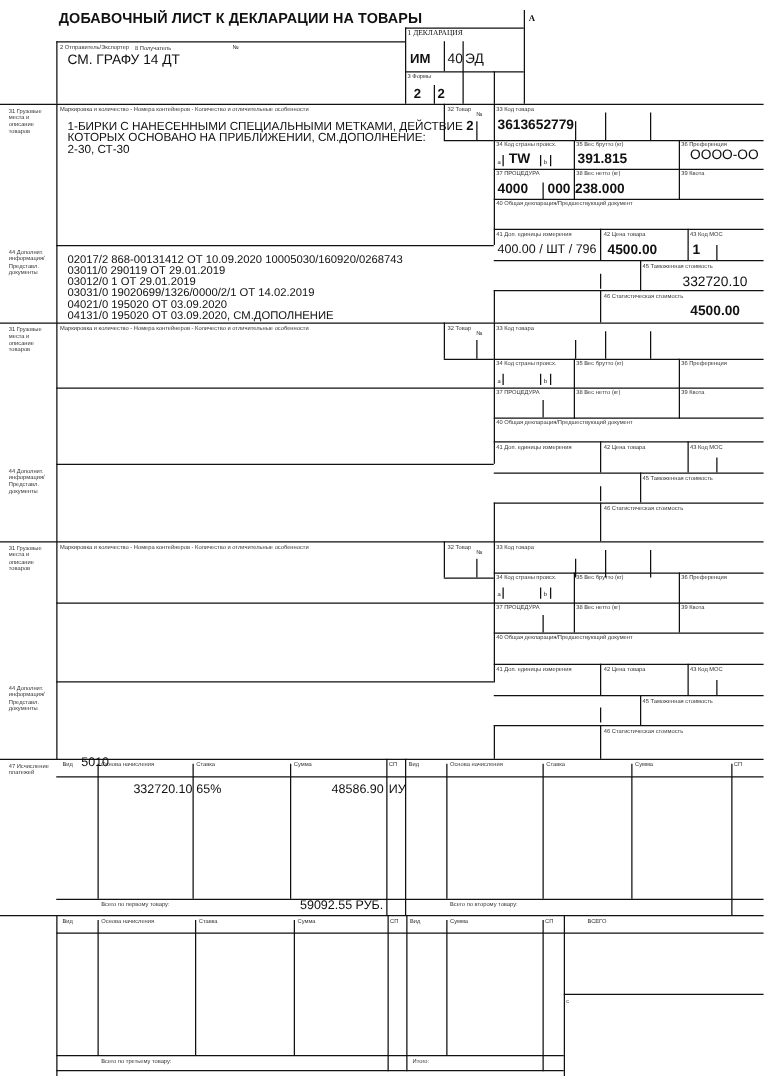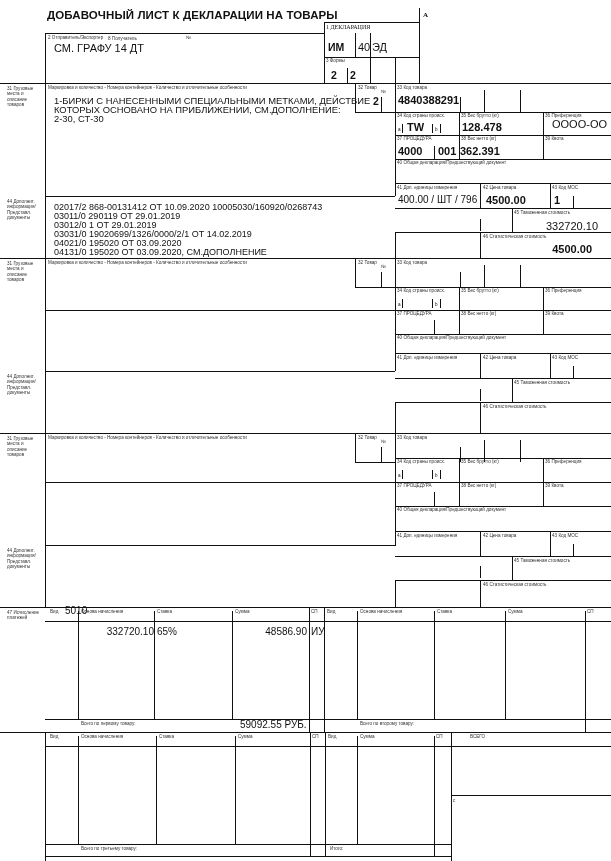--- a/index.html
+++ b/index.html
@@ -56,47 +56,47 @@
 
 <div class="v" style="left:355px;top:83px;height:29px;"></div>
 <div class="h" style="left:355px;top:112px;width:40px;"></div>
 <div class="t lbl" style="left:358px;top:86px;">32 Товар</div>
 <div class="t lbl" style="left:381px;top:90px;">№</div>
 <div class="t valb" style="left:373px;top:96px;">2</div>
 <div class="v" style="left:381px;top:97px;height:15px;"></div>
 
 <div class="v" style="left:395px;top:83px;height:113px;"></div>
 <div class="t lbl" style="left:397px;top:86px;">33 Код товара</div>
-<div class="t valb" style="left:398px;top:95px;font-size:11px;">4840388291</div>
+<div class="t valb" style="left:398px;top:95px;font-size:11px;">3613652779</div>
 <div class="v" style="left:460px;top:97px;height:15px;"></div>
 <div class="v" style="left:484px;top:90px;height:22px;"></div>
 <div class="v" style="left:520px;top:90px;height:22px;"></div>
 <div class="h" style="left:395px;top:112px;width:216px;"></div>
 
 <div class="t lbl" style="left:397px;top:114px;">34 Код страны происх.</div>
 <div class="t" style="left:398px;top:128px;font-size:4.6px;">a</div>
 <div class="v" style="left:402px;top:124px;height:9px;"></div>
 <div class="t valb" style="left:407px;top:122px;font-size:11px;">TW</div>
 <div class="v" style="left:432px;top:124px;height:9px;"></div>
 <div class="t" style="left:435px;top:128px;font-size:4.6px;">b</div>
 <div class="v" style="left:440px;top:124px;height:9px;"></div>
 <div class="v" style="left:459px;top:112px;height:48px;"></div>
 <div class="t lbl" style="left:461px;top:114px;">35 Вес брутто (кг)</div>
-<div class="t valb" style="left:462px;top:122px;font-size:11px;">128.478</div>
+<div class="t valb" style="left:462px;top:122px;font-size:11px;">391.815</div>
 <div class="v" style="left:543px;top:112px;height:48px;"></div>
 <div class="t lbl" style="left:545px;top:114px;">36 Преференция</div>
 <div class="t big" style="left:552px;top:119px;">ОООО-ОО</div>
 <div class="h" style="left:395px;top:135px;width:216px;"></div>
 
 <div class="t lbl" style="left:397px;top:137px;">37 ПРОЦЕДУРА</div>
 <div class="t valb" style="left:398px;top:146px;font-size:11px;">4000</div>
 <div class="v" style="left:434px;top:146px;height:14px;"></div>
-<div class="t valb" style="left:438px;top:146px;font-size:11px;">001</div>
+<div class="t valb" style="left:438px;top:146px;font-size:11px;">000</div>
 <div class="t lbl" style="left:461px;top:137px;">38 Вес нетто (кг)</div>
-<div class="t valb" style="left:460px;top:146px;font-size:11px;">362.391</div>
+<div class="t valb" style="left:460px;top:146px;font-size:11px;">238.000</div>
 <div class="t lbl" style="left:545px;top:137px;">39 Квота</div>
 <div class="h" style="left:395px;top:159px;width:216px;"></div>
 
 <div class="t lbl" style="left:397px;top:161px;">40 Общая декларация/Предшествующий документ</div>
 <div class="h" style="left:395px;top:183px;width:216px;"></div>
 
 <div class="t lbl" style="left:397px;top:186px;">41 Доп. единицы измерения</div>
 <div class="t val" style="left:398px;top:195px;">400.00 / ШТ / 796</div>
 <div class="v" style="left:480px;top:183px;height:25px;"></div>
 <div class="t lbl" style="left:483px;top:186px;">42 Цена товара</div>

